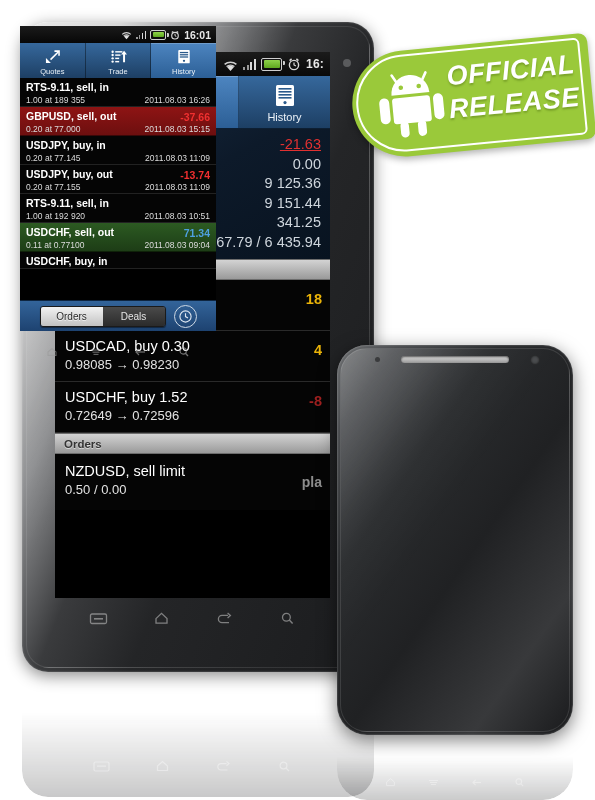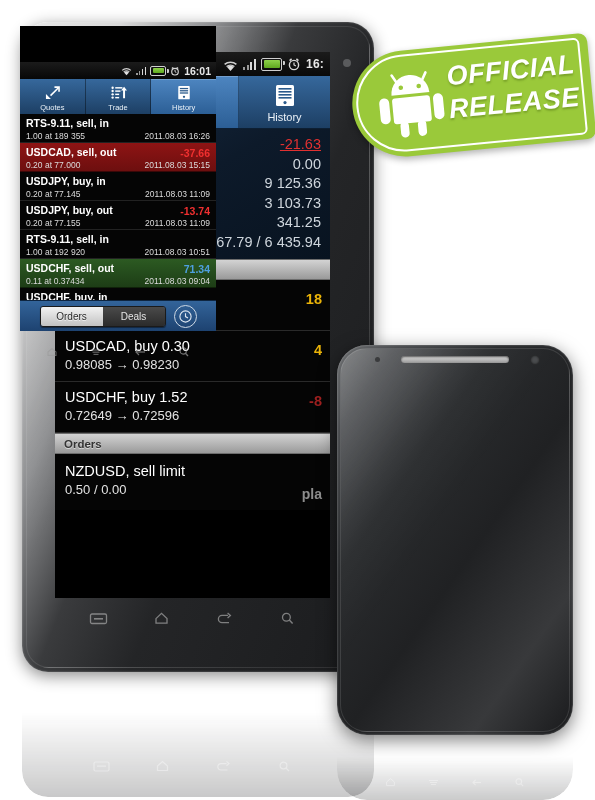--- a/index.html
+++ b/index.html
@@ -97,21 +97,21 @@
          box-shadow:inset 0 1px 2px rgba(0,0,0,.6);}
   .phone .pcam{position:absolute;border-radius:50%;}
   .phone .pcam.a{width:5px;height:5px;left:38px;top:12px;background:#3a3b3d;}
   .phone .pcam.b{width:10px;height:10px;right:33px;top:10px;background:#4a4c4e;
          box-shadow:inset 0 0 3px #000;}
 
   .ph-screen{position:absolute;left:20px;top:26px;width:196px;height:305px;
              background:#000;overflow:hidden;}
   .ph-status{height:17px;background:linear-gradient(#1b1b1b,#070707);
              display:flex;align-items:center;justify-content:flex-end;
-             padding-right:5px;gap:4px;margin-top:36px;}
+             padding-right:5px;gap:4px;}
   .ph-status .clk{font-size:10.5px;font-weight:bold;color:#e8e8e8;}
   .ph-tabs{display:flex;height:35px;background:linear-gradient(#2e5f92,#1b3b5f);}
   .ph-tabs .tab{flex:1;display:flex;flex-direction:column;align-items:center;
              justify-content:flex-end;padding-bottom:3px;
              border-right:1px solid rgba(0,0,0,.4);
              background:linear-gradient(#36689c,#1d3f64);}
   .ph-tabs .tab:last-child{border-right:none;}
   .ph-tabs .tab.active{background:linear-gradient(#4d85c0,#2c5f96);
              box-shadow:inset 0 1px 0 rgba(255,255,255,.2);}
   .ph-tabs .tab .lbl{font-size:7.5px;color:#e8f0f7;line-height:1;}
@@ -310,21 +310,21 @@
       <div class="row">
         <span class="k">Commission:</span>
         <span class="v">0.00</span>
       </div>
       <div class="row">
         <span class="k">Balance:</span>
         <span class="v">9 125.36</span>
       </div>
       <div class="row">
         <span class="k">Equity</span>
-        <span class="v">3 103.73</span>
+        <span class="v">9 151.44</span>
       </div>
       <div class="row">
         <span class="k">Margin Level (%):</span>
         <span class="v">341.25</span>
       </div>
       <div class="row">
         <span class="k">Margin / Free:</span>
         <span class="v">2 667.79 / 6 435.94</span>
       </div>
     </div>
@@ -345,21 +345,21 @@
       <div class="l1">USDCHF, buy 1.52</div>
       <div class="l2">0.72649 → 0.72596</div>
       <div class="amt neg">-8</div>
     </div>
 
     <div class="sechdr">Orders</div>
 
     <div class="dealrow" style="border-bottom:none;padding-top:9px;padding-bottom:12px;">
       <div class="l1">NZDUSD, sell limit</div>
       <div class="l2">0.50 / 0.00</div>
-      <div class="sub" style="top:32px;">pla</div>
+      <div class="sub" style="top:20px;">pla</div>
     </div>
   </div>
 
   <div class="tab-navbar">
     <span class="navglyph"><svg width="19" height="15" viewBox="0 0 19 15">
           <rect x="1.5" y="3" width="16" height="9.5" rx="1.5" fill="none" stroke="#b8b8b8" stroke-width="1.3"></rect>
           <rect x="5" y="7" width="9" height="1.6" fill="#b8b8b8"></rect>
         </svg></span>
     <span class="navglyph"><svg width="19" height="15" viewBox="0 0 19 15">
           <path d="M4 7.6 L9.5 2.4 L15 7.6 L15 12.2 L4 12.2 Z" fill="none" stroke="#b8b8b8" stroke-width="1.3"></path>
@@ -454,21 +454,21 @@
         <span class="lbl">History</span>
       </div>
     </div>
 
     <div class="hrow">
       <div class="t1">RTS-9.11, sell, in</div>
       <div class="t2">1.00 at 189 355</div>
       <div class="dt">2011.08.03 16:26</div>
     </div>
     <div class="hrow red">
-      <div class="t1">USDCAD, sell, out</div>
+      <div class="t1">GBPUSD, sell, out</div>
       <div class="t2">0.20 at 77.000</div>
       <div class="pr neg">-37.66</div>
       <div class="dt">2011.08.03 15:15</div>
     </div>
     <div class="hrow">
       <div class="t1">USDJPY, buy, in</div>
       <div class="t2">0.20 at 77.145</div>
       <div class="dt">2011.08.03 11:09</div>
     </div>
     <div class="hrow">
@@ -477,21 +477,21 @@
       <div class="pr neg">-13.74</div>
       <div class="dt">2011.08.03 11:09</div>
     </div>
     <div class="hrow">
       <div class="t1">RTS-9.11, sell, in</div>
       <div class="t2">1.00 at 192 920</div>
       <div class="dt">2011.08.03 10:51</div>
     </div>
     <div class="hrow green">
       <div class="t1">USDCHF, sell, out</div>
-      <div class="t2">0.11 at 0.37434</div>
+      <div class="t2">0.11 at 0.77100</div>
       <div class="pr pos">71.34</div>
       <div class="dt">2011.08.03 09:04</div>
     </div>
     <div class="hrow">
       <div class="t1">USDCHF, buy, in</div>
     </div>
 
     <div class="ph-bottom">
       <div class="segwrap">
         <div class="seg on">Orders</div>

